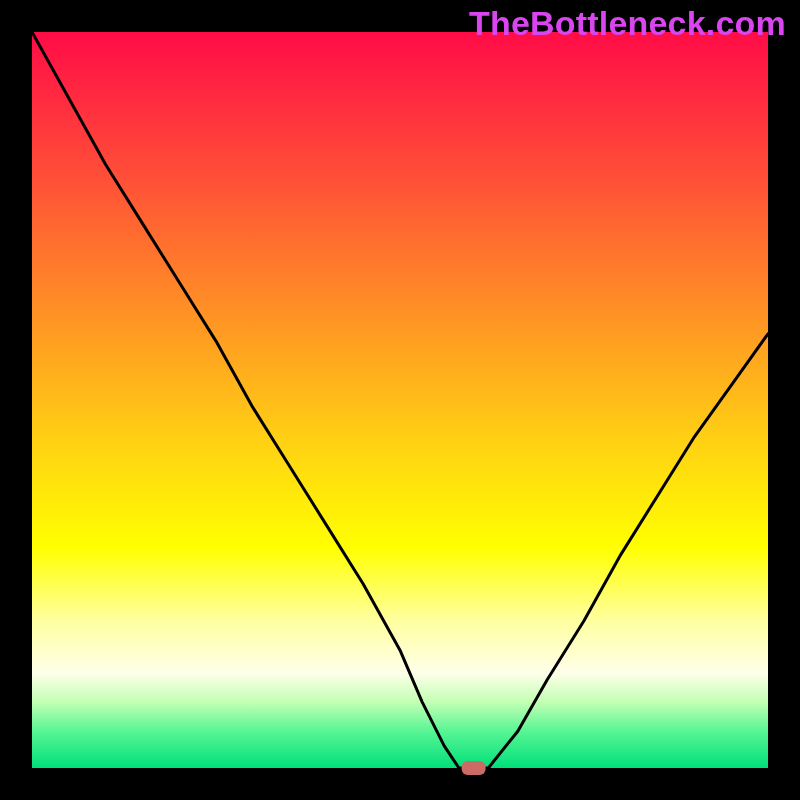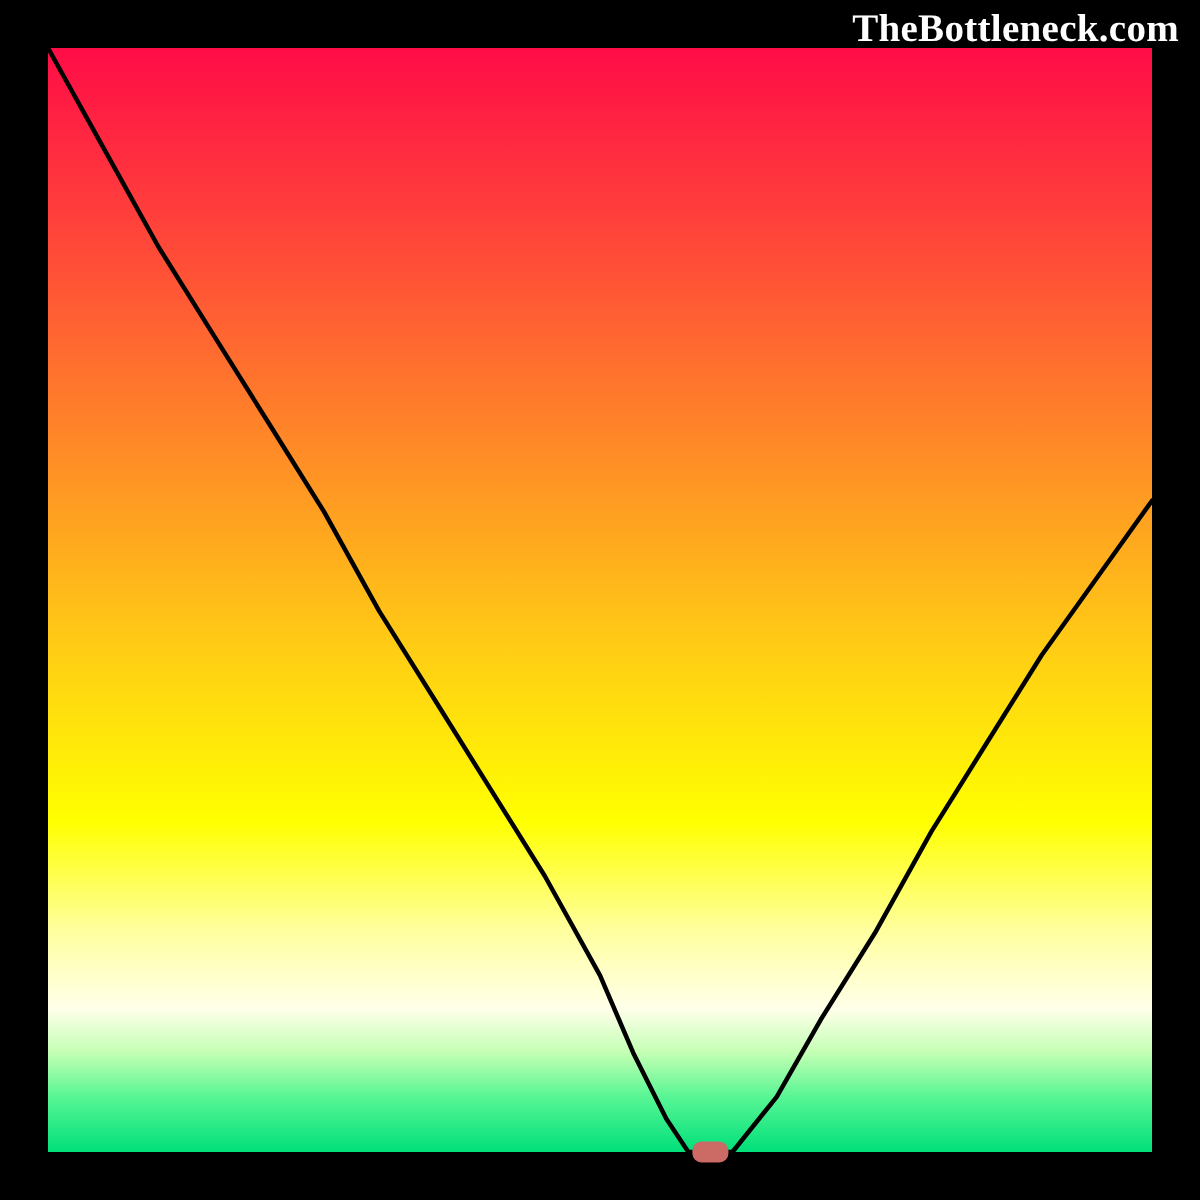--- a/index.html
+++ b/index.html
@@ -12,24 +12,24 @@
   }
   .chart-container {
     position: relative;
     width: 800px;
     height: 800px;
   }
   .watermark {
     position: absolute;
     top: 4px;
     right: 14px;
-    font-family: Liberation Serif, serif;
-    font-size: 26px;
+    font-family: Liberation Sans, sans-serif;
+    font-size: 34px;
     font-weight: bold;
-    color: #ffffff;
+    color: #d946ef;
     letter-spacing: 0.2px;
     z-index: 5;
   }
   svg {
     display: block;
   }
 </style>
 </head>
 <body>
 

